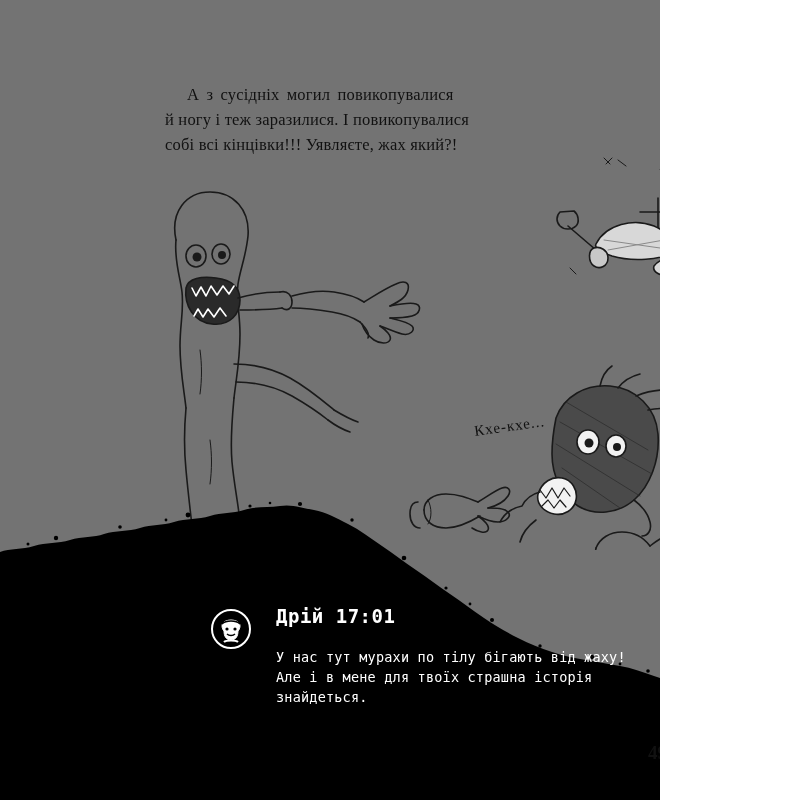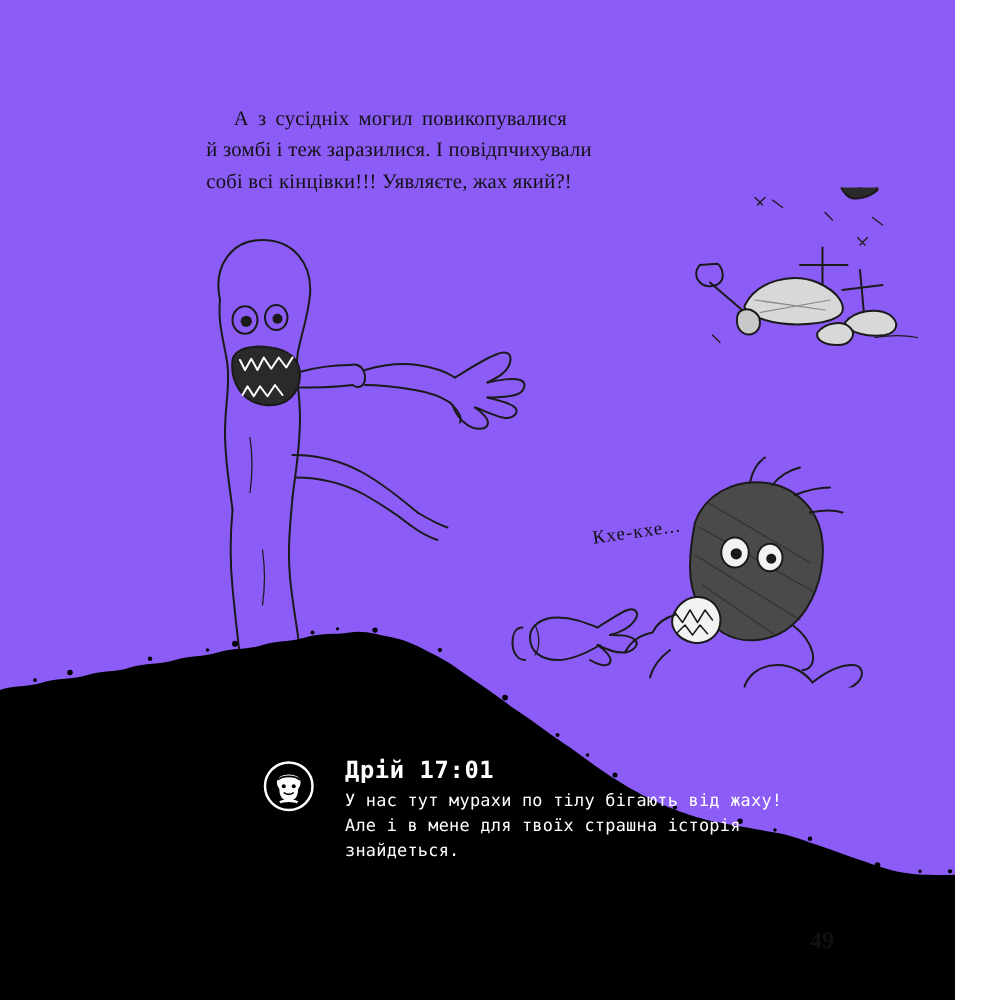--- a/index.html
+++ b/index.html
@@ -2,23 +2,23 @@
 <html><head>
 <meta charset="utf-8">
 <style>
   html, body {
     margin: 0;
     padding: 0;
     background: #ffffff;
   }
   #page {
     position: relative;
-    width: 764px;
+    width: 660px;
     height: 800px;
-    background: #8b5cf6;
+    background: #737373;
     overflow: hidden;
     font-family: "Liberation Serif", serif;
   }
 
   
   #body-text {
     position: absolute;
     left: 165px;
     top: 82px;
     width: 350px;
@@ -92,21 +92,21 @@
   }
   .chat-name {
     font-family: "DejaVu Sans Mono", monospace;
     font-size: 19px;
     font-weight: bold;
     letter-spacing: 0.5px;
     color: #ffffff;
     white-space: nowrap;
   }
   .chat-text {
-    margin-top: 4px;
+    margin-top: 20px;
     font-family: "DejaVu Sans Mono", monospace;
     font-size: 13.5px;
     line-height: 20px;
     letter-spacing: 0.2px;
     color: #ffffff;
   }
 
   
   #page-number {
     position: absolute;
@@ -118,21 +118,21 @@
     color: #111111;
   }
 </style>
 </head>
 <body>
 
 <div id="page">
 
   <div id="body-text">
     <div class="spread"><span class="indent"></span><span>А з сусідніх могил повикопувалися</span></div>
-    <div><span>й зомбі і теж заразилися. І повідпчихували</span></div>
+    <div><span>й ногу і теж заразилися. І повикопувалися</span></div>
     <div><span>собі всі кінцівки!!! Уявляєте, жах який?!</span></div>
   </div>
 
   <div id="illustration">
     <svg width="800" height="400" viewBox="0 0 800 400" xmlns="http://www.w3.org/2000/svg">
       <g fill="none" stroke="#1a1a1a" stroke-width="1.6" stroke-linecap="round" stroke-linejoin="round">
 
         <g>
 
           <path d="M176 90 C170 62 186 42 210 42 C234 42 250 60 248 86 C246 106 240 120 238 134

